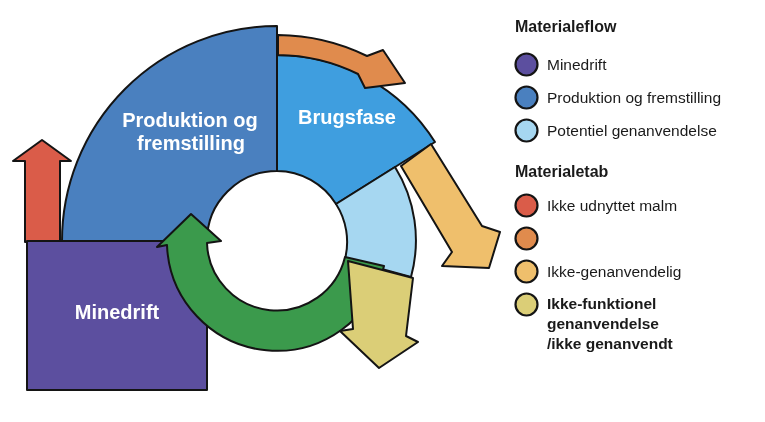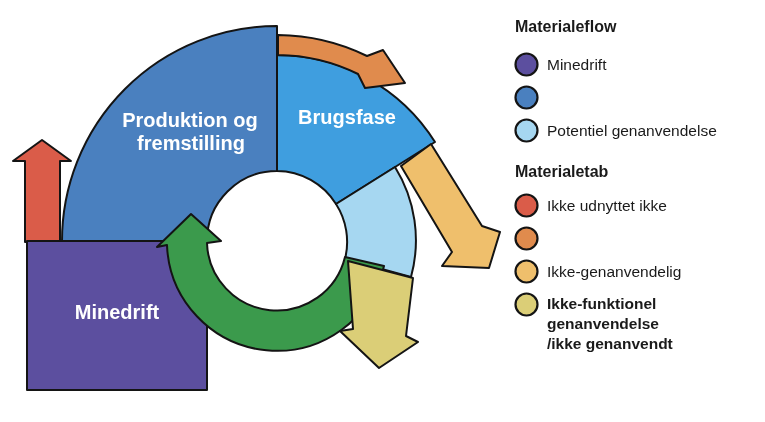--- a/index.html
+++ b/index.html
@@ -58,35 +58,36 @@
     <div class="legend-item">
       <svg class="swatch" width="27" height="27">
         <circle class="sw" cx="13.5" cy="13.5" r="11" fill="#5C4F9F"></circle>
         </svg>
       <span class="legend-label">Minedrift</span>
     </div>
     <div class="legend-item">
       <svg class="swatch" width="27" height="27">
         <circle class="sw" cx="13.5" cy="13.5" r="11" fill="#4A80BF"></circle>
         </svg>
+      <span class="legend-label">Produktion og fremstilling</span>
     </div>
     <div class="legend-item">
       <svg class="swatch" width="27" height="27">
         <circle class="sw" cx="13.5" cy="13.5" r="11" fill="#A6D7F1"></circle>
         </svg>
       <span class="legend-label">Potentiel genanvendelse</span>
     </div>
 
     <div class="legend-title second">Materialetab</div>
 
     <div class="legend-item">
       <svg class="swatch" width="27" height="27">
         <circle class="sw" cx="13.5" cy="13.5" r="11" fill="#DA5C49"></circle>
         </svg>
-      <span class="legend-label">Ikke udnyttet ikke</span>
+      <span class="legend-label">Ikke udnyttet malm</span>
     </div>
     <div class="legend-item">
       <svg class="swatch" width="27" height="27">
         <circle class="sw" cx="13.5" cy="13.5" r="11" fill="#E08B4D"></circle>
         </svg>
     </div>
     <div class="legend-item">
       <svg class="swatch" width="27" height="27">
         <circle class="sw" cx="13.5" cy="13.5" r="11" fill="#EFBF6C"></circle>
         </svg>

